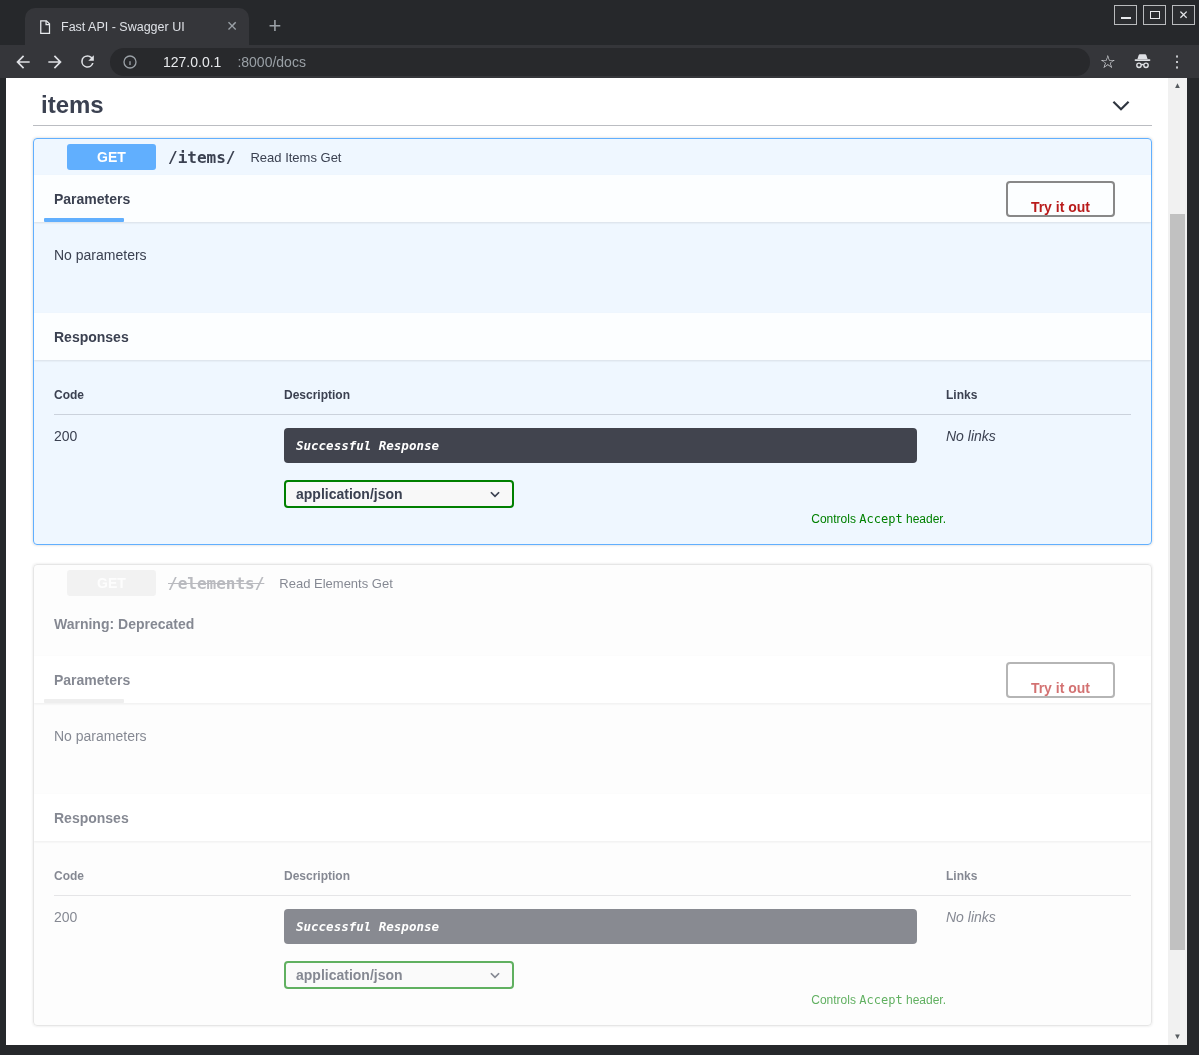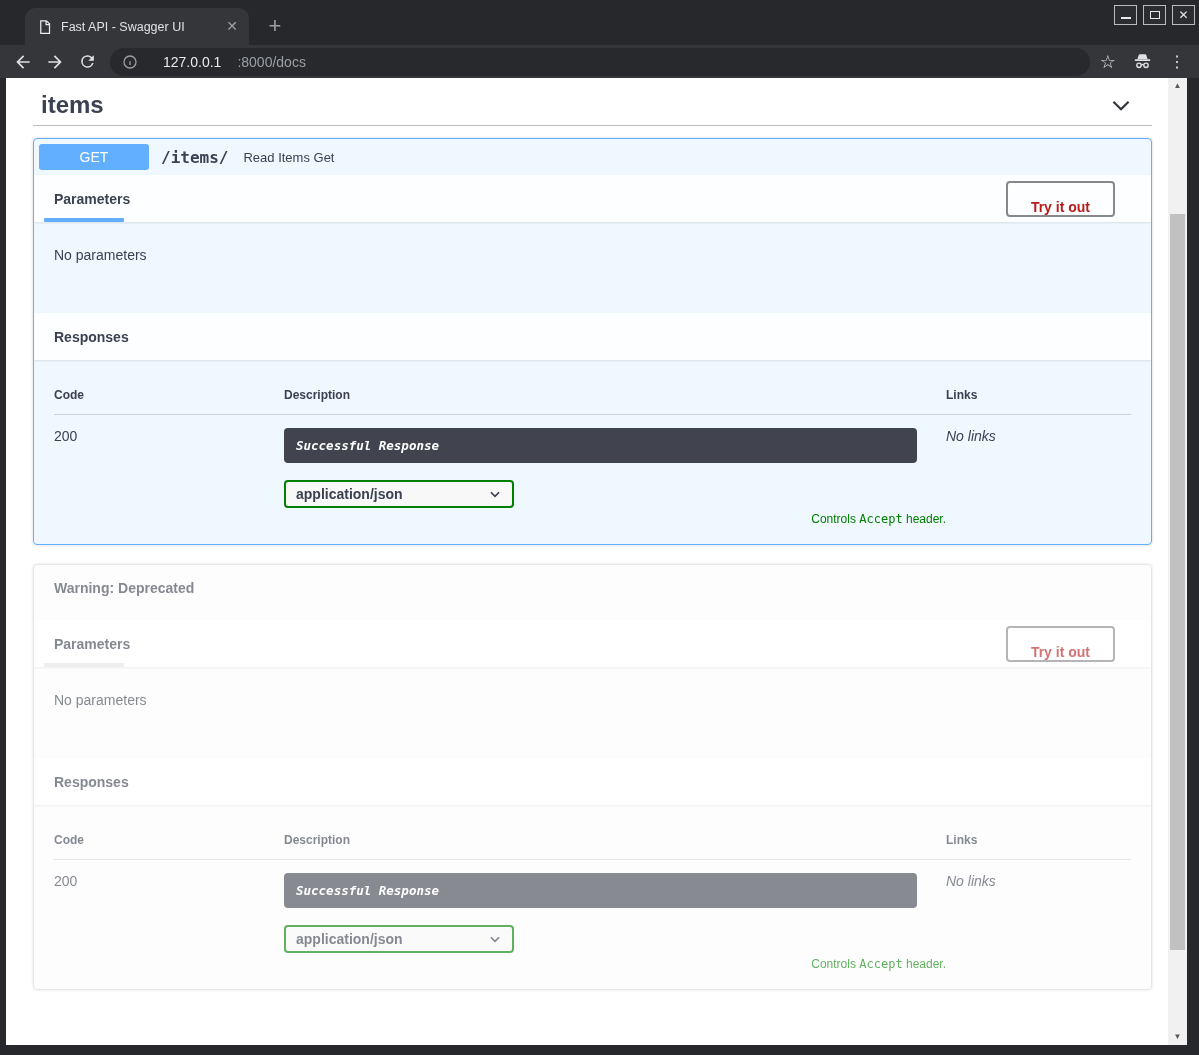--- a/index.html
+++ b/index.html
@@ -49,22 +49,22 @@
              border-bottom:1px solid rgba(59,65,81,.35); padding-bottom:2px; }
   .tag-title { font-size:24px; font-weight:700; color:#3b4151; margin-left:8px; }
   .tag-chevron { color:#2f353f; margin-right:18px; display:flex; }
 
   
   .opblock { margin-top:12px; border:1px solid #61affe; border-radius:4px;
              background:rgba(97,175,254,.1); box-shadow:0 0 3px rgba(0,0,0,.19); overflow:hidden; }
   .opblock.dep { opacity:.62; border-color:#d8d8d8; background:rgba(235,235,235,.18); margin-top:19px; }
 
   .op-summary { display:flex; align-items:center; padding:5px; }
-  .method-btn { width:110px; height:26px; line-height:26px; border-radius:3px; background:#61affe;
-                color:#fff; font-weight:400; font-size:14px; text-align:center; }
+  .method-btn { width:89px; height:26px; line-height:26px; border-radius:3px; background:#61affe;
+                color:#fff; font-weight:700; font-size:14px; text-align:center;margin-left:28px; }
   .dep .method-btn { background:#ebebeb; color:#fdfdfd; }
   .op-path { margin-left:12px; font-family:"DejaVu Sans Mono","Liberation Mono",monospace;
              font-weight:700; font-size:16px; color:#3b4151; }
   .dep .op-path { color:#8f9199; text-decoration:line-through; }
   .op-desc { margin-left:15px; font-size:13px; color:#3b4151; }
 
   .warning { padding:15px 20px 24px; font-size:14px; font-weight:700; color:#3b4151; }
 
   .section-header { position:relative; height:47px; display:flex; align-items:center; justify-content:space-between;
                     padding:0 16px; background:rgba(255,255,255,.8); box-shadow:0 1px 2px rgba(0,0,0,.1); }
@@ -209,20 +209,25 @@
                 </span>
               </div>
               <div class="controls-note"><span>Controls </span><span class="mono">Accept</span><span> header.</span></div>
             </div>
             <span class="c3 links-val">No links</span>
           </div>
         </div>
       </div>
 
       <div class="opblock dep">
+        <div class="op-summary">
+          <span class="method-btn">GET</span>
+          <span class="op-path">/elements/</span>
+          <span class="op-desc">Read Elements Get</span>
+        </div>
         <div class="warning">Warning: Deprecated</div>
         <div class="section-header">
           <span class="sh-title">Parameters</span>
           <span class="sh-underline"></span>
           <button class="try-btn">Try it out</button>
         </div>
         <div class="op-body">No parameters</div>
         <div class="section-header">
           <span class="sh-title">Responses</span>
         </div>

